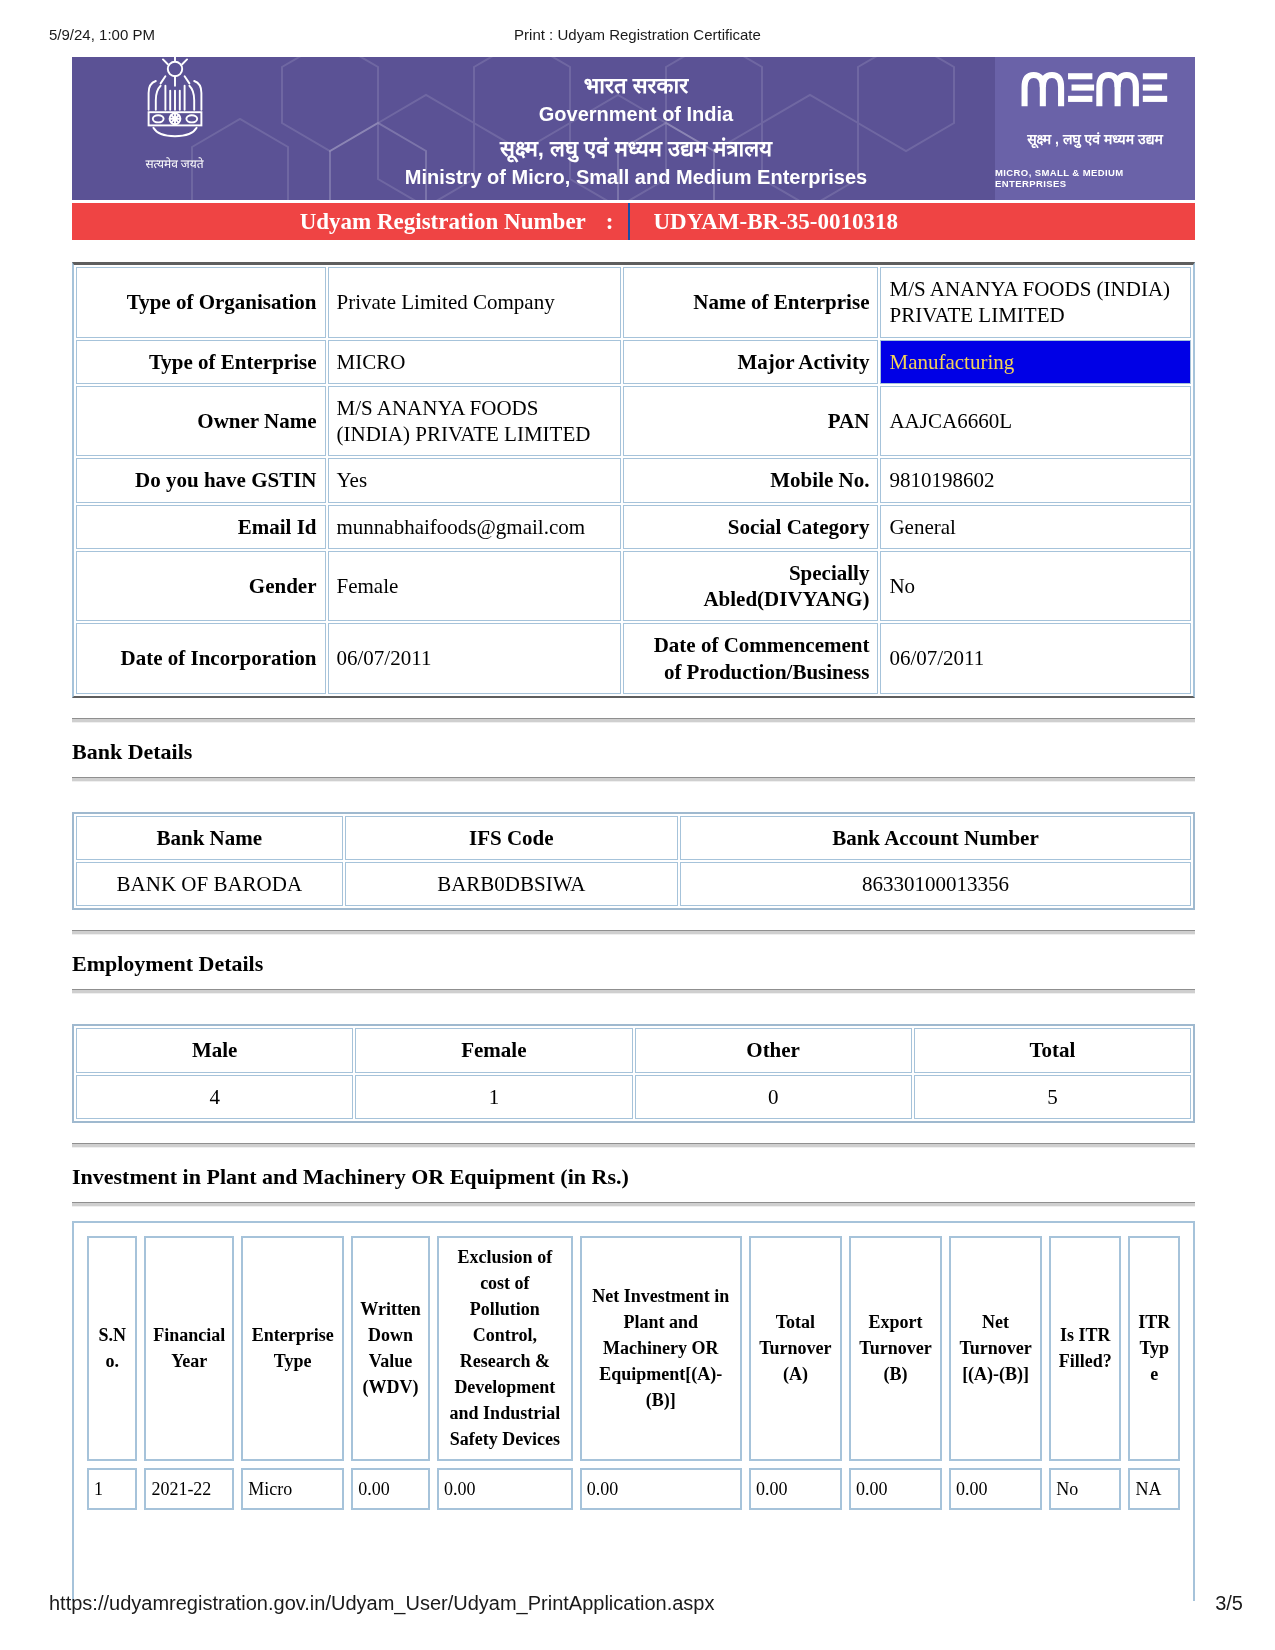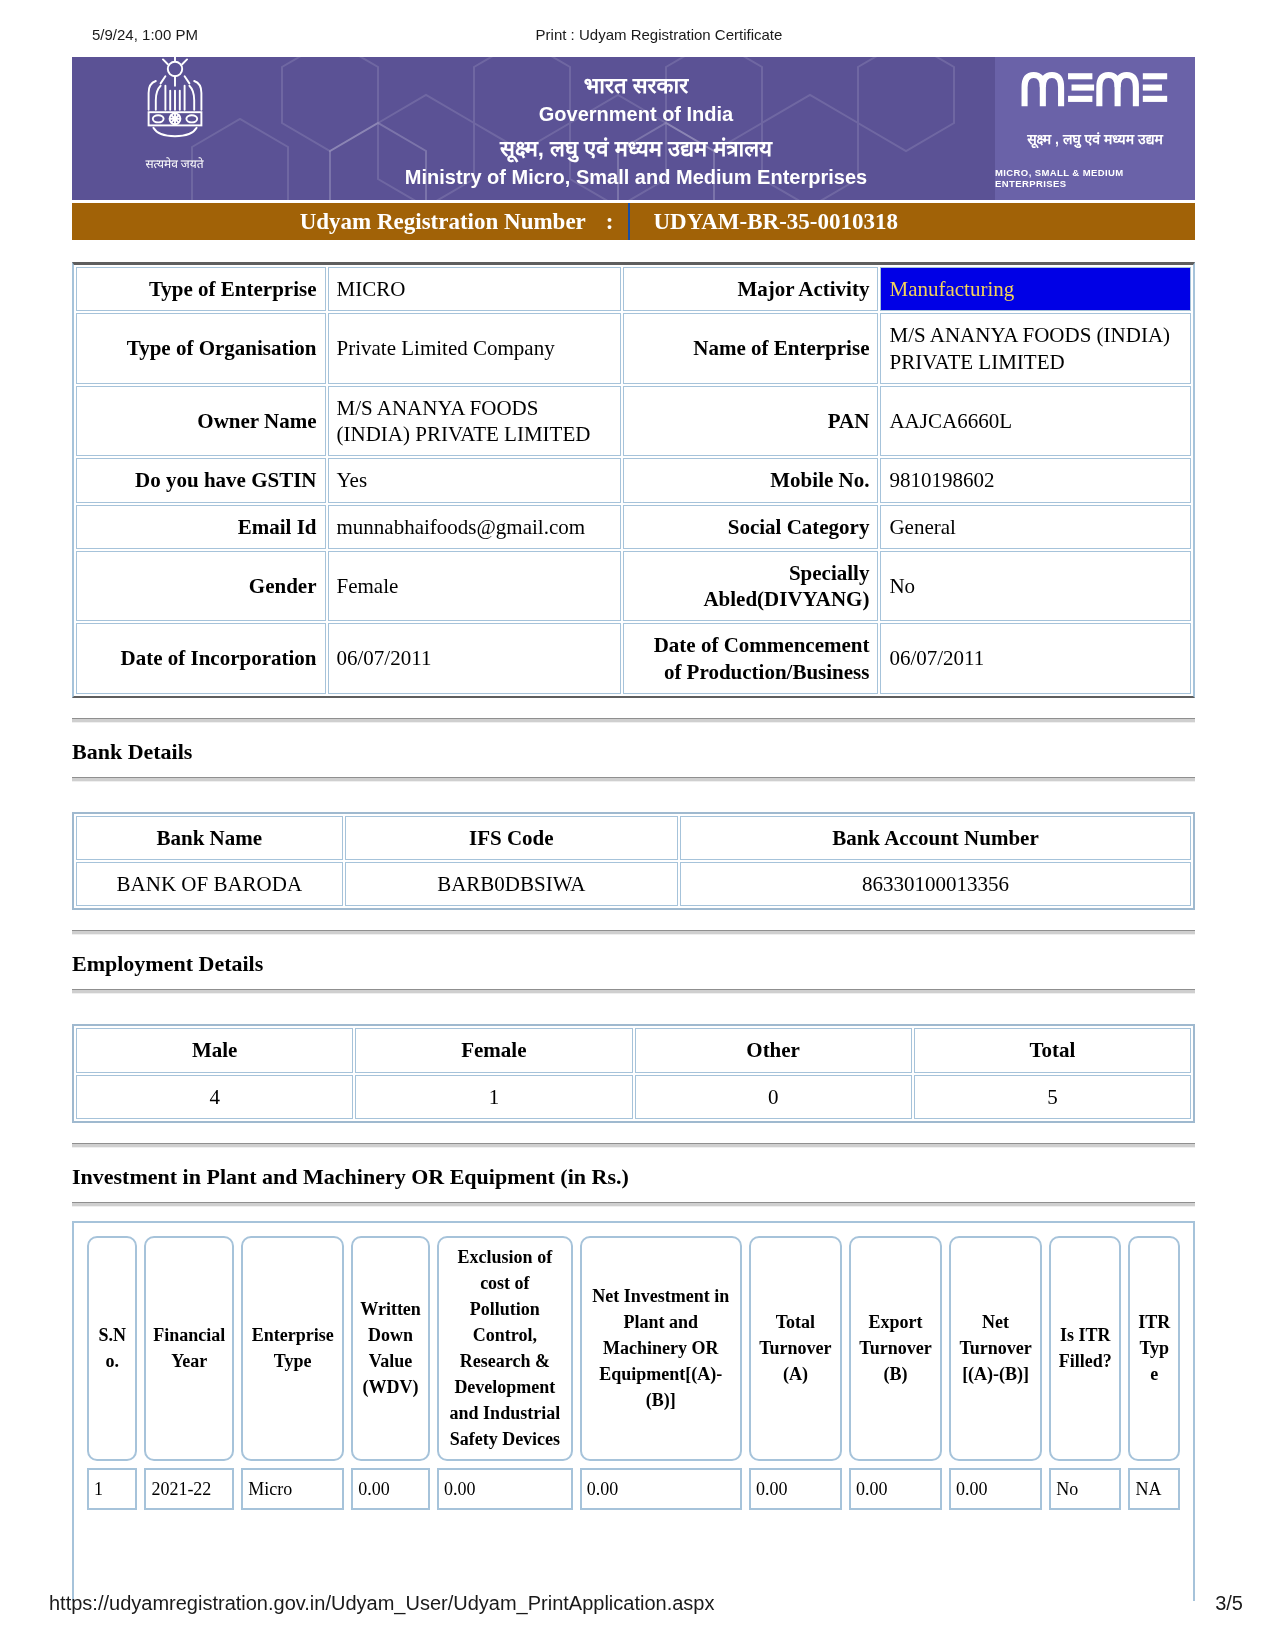--- a/index.html
+++ b/index.html
@@ -1,21 +1,21 @@
 <!DOCTYPE html>
 <html><head>
 <meta charset="utf-8">
 <style>
   html,body{margin:0;padding:0;background:#ffffff;}
   body{width:1275px;height:1650px;position:relative;font-family:"Liberation Serif",serif;color:#000;}
   .page{position:absolute;inset:0;overflow:hidden;background:#fff;}
 
   
   .print-header{position:absolute;top:26px;left:49px;right:49px;height:20px;
-    font-family:"Liberation Sans",sans-serif;font-size:15px;color:#1a1a1a;margin-left:43px;}
+    font-family:"Liberation Sans",sans-serif;font-size:15px;color:#1a1a1a;}
   .ph-title{position:absolute;left:0;right:0;text-align:center;}
   .print-footer{position:absolute;top:1592px;left:49px;right:32px;display:flex;
     justify-content:space-between;font-family:"Liberation Sans",sans-serif;font-size:20px;color:#1a1a1a;}
 
   .content{position:absolute;left:72px;top:57px;width:1123px;}
 
   
   .banner{position:relative;height:143px;background:#5b5295;display:flex;overflow:hidden;}
   .hexes{position:absolute;inset:0;z-index:0;}
   .emblem{width:205px;display:flex;flex-direction:column;align-items:center;justify-content:flex-start;z-index:1;color:#fff;}
@@ -24,21 +24,21 @@
     color:#fff;z-index:1;text-align:center;font-family:"Liberation Sans",sans-serif;font-weight:bold;}
   .bc-hi{font-size:22px;}
   .bc-en{font-size:20px;margin-top:4px;}
   .mt5{margin-top:6px;}
   .msme-patch{width:200px;background:#6a62a8;display:flex;flex-direction:column;align-items:center;
     justify-content:center;z-index:1;color:#fff;font-family:"Liberation Sans",sans-serif;gap:16px;}
   .msme-hindi{font-size:14px;font-weight:bold;margin-top:5px;}
   .msme-cap{font-size:9.5px;font-weight:bold;letter-spacing:0.4px;margin-top:3px;}
 
   
-  .urn-bar{margin-top:3px;height:37px;background:#a16207;color:#fff;display:flex;align-items:stretch;
+  .urn-bar{margin-top:3px;height:37px;background:#ef4444;color:#fff;display:flex;align-items:stretch;
     font-weight:bold;font-size:23px;}
   .urn-left{flex:1;display:flex;align-items:center;justify-content:flex-end;padding-right:14px;}
   .urn-colon{margin-left:20px;}
   .urn-right{flex:1;display:flex;align-items:center;padding-left:24px;border-left:2px solid #164ea6;}
 
   
   .grid{width:100%;border-collapse:separate;border-spacing:2px;background:#fff;}
   .grid th,.grid td{border:1px solid #a6c3da;padding:8px;font-size:21px;line-height:1.25;}
   .grid th{font-weight:bold;text-align:center;}
   td.center{text-align:center;}
@@ -51,21 +51,21 @@
   .tbl-sub{margin-top:30px;border:2px solid #9fb9cf;}
 
   .section-title{font-size:22px;font-weight:bold;margin:16px 0 0 0;font-family:"Liberation Serif",serif;}
   .rule{height:3px;background:#cfcfcf;border-top:1px solid #8f8f8f;border-bottom:1px solid #efefef;margin-top:20px;}
   .rule.tight{margin-top:12px;}
 
   
   .invest-box{margin-top:14px;border:2px solid #a6c3da;border-bottom:none;height:380px;box-sizing:border-box;padding:6px;}
   table.invest{width:100%;table-layout:fixed;border-collapse:separate;border-spacing:7px;}
   table.invest th,table.invest td{border:2px solid #a6c3da;font-size:18px;padding:6px 5px;line-height:1.45;}
-  table.invest th{font-weight:bold;text-align:center;vertical-align:middle;word-wrap:break-word;border-radius:10px;}
+  table.invest th{font-weight:bold;text-align:center;vertical-align:middle;word-wrap:break-word;}
   table.invest td{text-align:left;vertical-align:middle;}
 </style>
 </head>
 <body>
 
 <div class="page">
 
   <div class="print-header">
     <span>5/9/24, 1:00 PM</span>
     <span class="ph-title">Print : Udyam Registration Certificate</span>
@@ -154,30 +154,30 @@
 
     <table class="grid tbl-main">
       <colgroup>
           <col style="width:22.5%">
           <col style="width:26.5%">
           <col style="width:23%">
           <col style="width:28%">
         </colgroup>
       <tbody id="enterprise-body">
           <tr>
+            <td class="lbl">Type of Organisation</td>
+            <td class="val">Private Limited Company</td>
+            <td class="lbl">Name of Enterprise</td>
+            <td class="val">M/S ANANYA FOODS (INDIA) PRIVATE LIMITED</td>
+          </tr>
+          <tr>
             <td class="lbl">Type of Enterprise</td>
             <td class="val">MICRO</td>
             <td class="lbl">Major Activity</td>
             <td class="val hl">Manufacturing</td>
-          </tr>
-          <tr>
-            <td class="lbl">Type of Organisation</td>
-            <td class="val">Private Limited Company</td>
-            <td class="lbl">Name of Enterprise</td>
-            <td class="val">M/S ANANYA FOODS (INDIA) PRIVATE LIMITED</td>
           </tr>
           <tr>
             <td class="lbl">Owner Name</td>
             <td class="val">M/S ANANYA FOODS (INDIA) PRIVATE LIMITED</td>
             <td class="lbl">PAN</td>
             <td class="val">AAJCA6660L</td>
           </tr>
           <tr>
             <td class="lbl">Do you have GSTIN</td>
             <td class="val">Yes</td>

